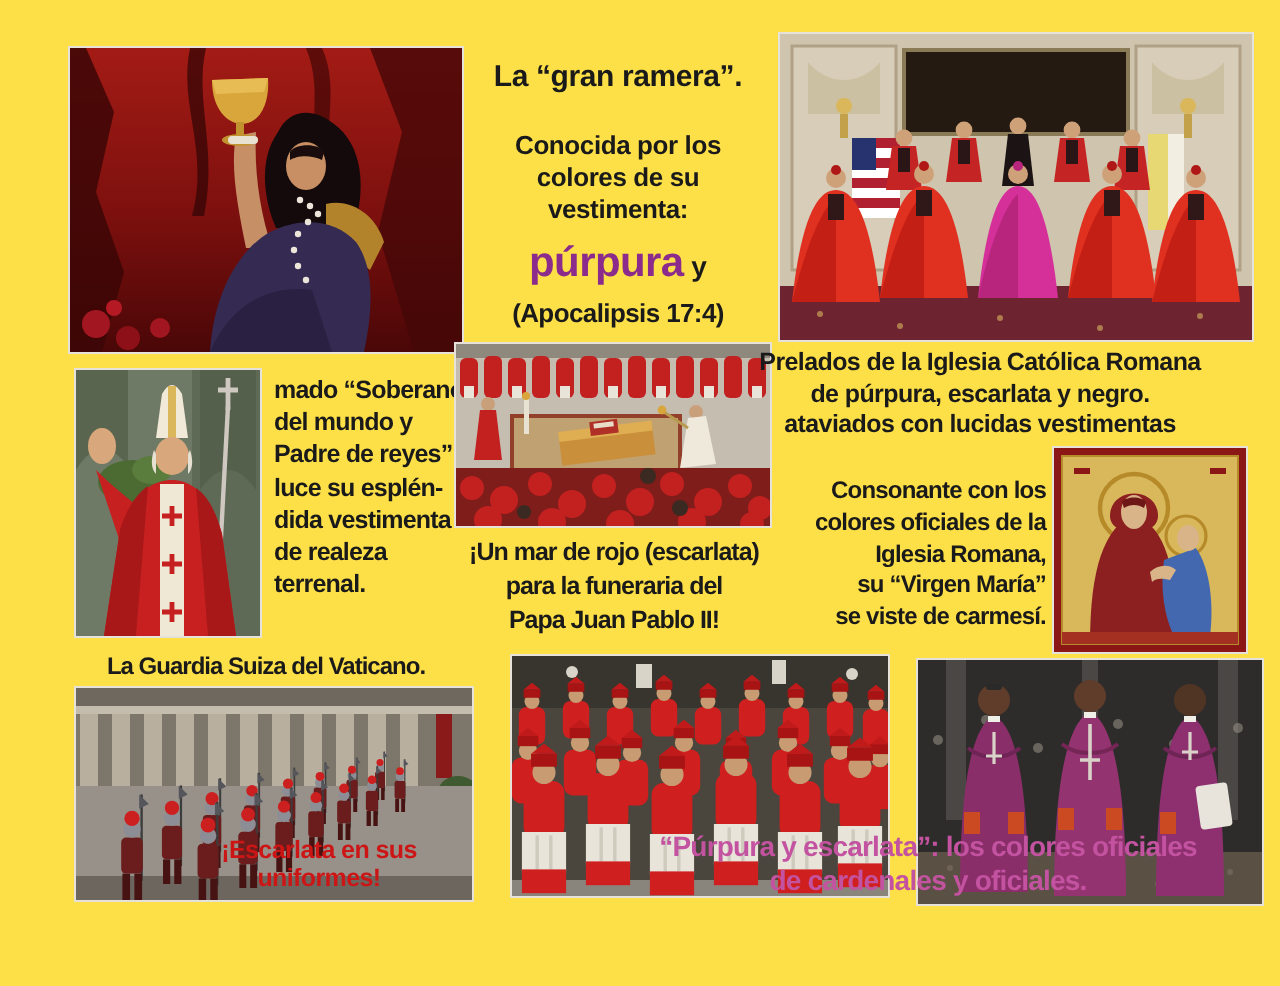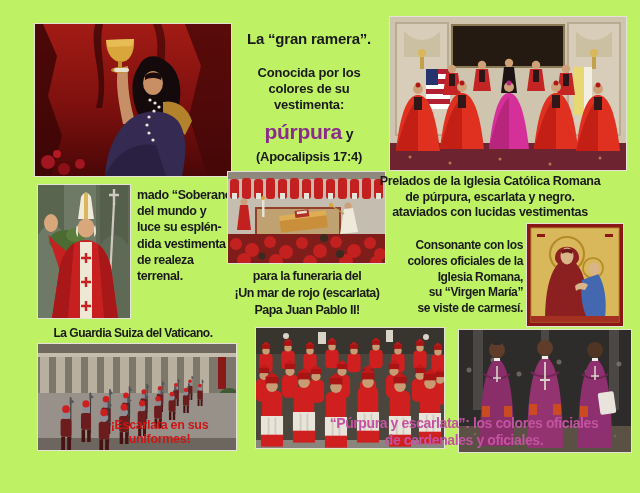--- a/index.html
+++ b/index.html
@@ -1,16 +1,16 @@
 <!DOCTYPE html>
 <html><head>
 <meta charset="utf-8">
 <style>
   html,body{margin:0;padding:0;background:#ffffff;}
-  .page{position:relative;width:640px;height:493px;background:#bef264;overflow:hidden;
+  .page{position:relative;width:640px;height:493px;background:#fde047;overflow:hidden;
         font-family:"Liberation Sans",sans-serif;font-weight:bold;color:#1a1a1a;}
   .abs{position:absolute;}
   .photo{position:absolute;overflow:hidden;box-shadow:0 0 0 1px #e6e2da;}
   .photo svg{display:block;width:100%;height:100%;}
 
   
   .title-block{left:229px;top:30px;width:160px;text-align:center;}
   .title-line1{font-size:15px;letter-spacing:-0.2px;}
   .title-sub{font-size:13px;line-height:16px;margin-top:18px;letter-spacing:-0.2px;}
   .word-line{margin-top:7px;line-height:24px;}
@@ -183,20 +183,21 @@
         <path d="M48,68 L48,78 M43,73 L53,73"></path>
         <path d="M48,92 L48,102 M43,97 L53,97"></path>
         <path d="M48,116 L48,126 M43,121 L53,121"></path>
       </g>
     </svg>
   </div>
 
   <div class="abs pope-caption">
     <div>mado “Soberano</div>
     <div>del mundo y</div>
+    <div>Padre de reyes”</div>
     <div>luce su esplén-</div>
     <div>dida vestimenta</div>
     <div>de realeza</div>
     <div>terrenal.</div>
   </div>
 
   <div class="photo" style="left:228px;top:172px;width:157px;height:91px;">
     <svg viewBox="0 0 157 91" preserveAspectRatio="none">
       <rect width="157" height="91" fill="#c4bdb0"></rect>
       <rect width="157" height="7" fill="#8f887c"></rect>
@@ -266,22 +267,22 @@
       </g>
       <g fill="#3a2a22">
           <circle cx="96" cy="66" r="4"></circle>
           <circle cx="112" cy="82" r="4"></circle>
           <circle cx="34" cy="84" r="3.5"></circle>
         </g>
     </svg>
   </div>
 
   <div class="abs funeral-caption">
+    <div>¡Un mar de rojo (escarlata)</div>
     <div>para la funeraria del</div>
-    <div>¡Un mar de rojo (escarlata)</div>
     <div>Papa Juan Pablo II!</div>
   </div>
 
   <div class="abs prelates-caption">
     <div>Prelados de la Iglesia Católica Romana</div>
     <div>de púrpura, escarlata y negro.</div>
     <div>ataviados con lucidas vestimentas</div>
   </div>
 
   <div class="abs virgin-caption">

